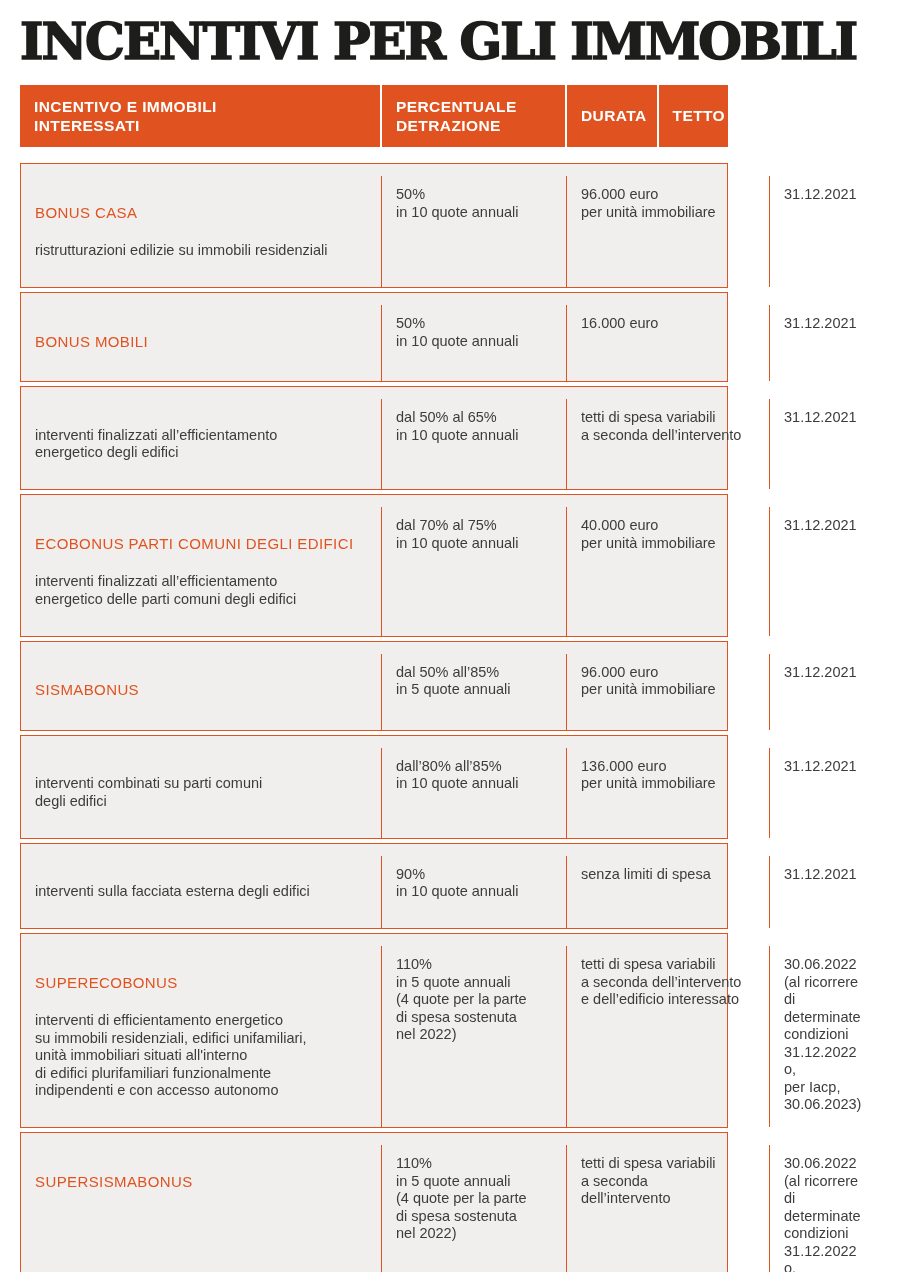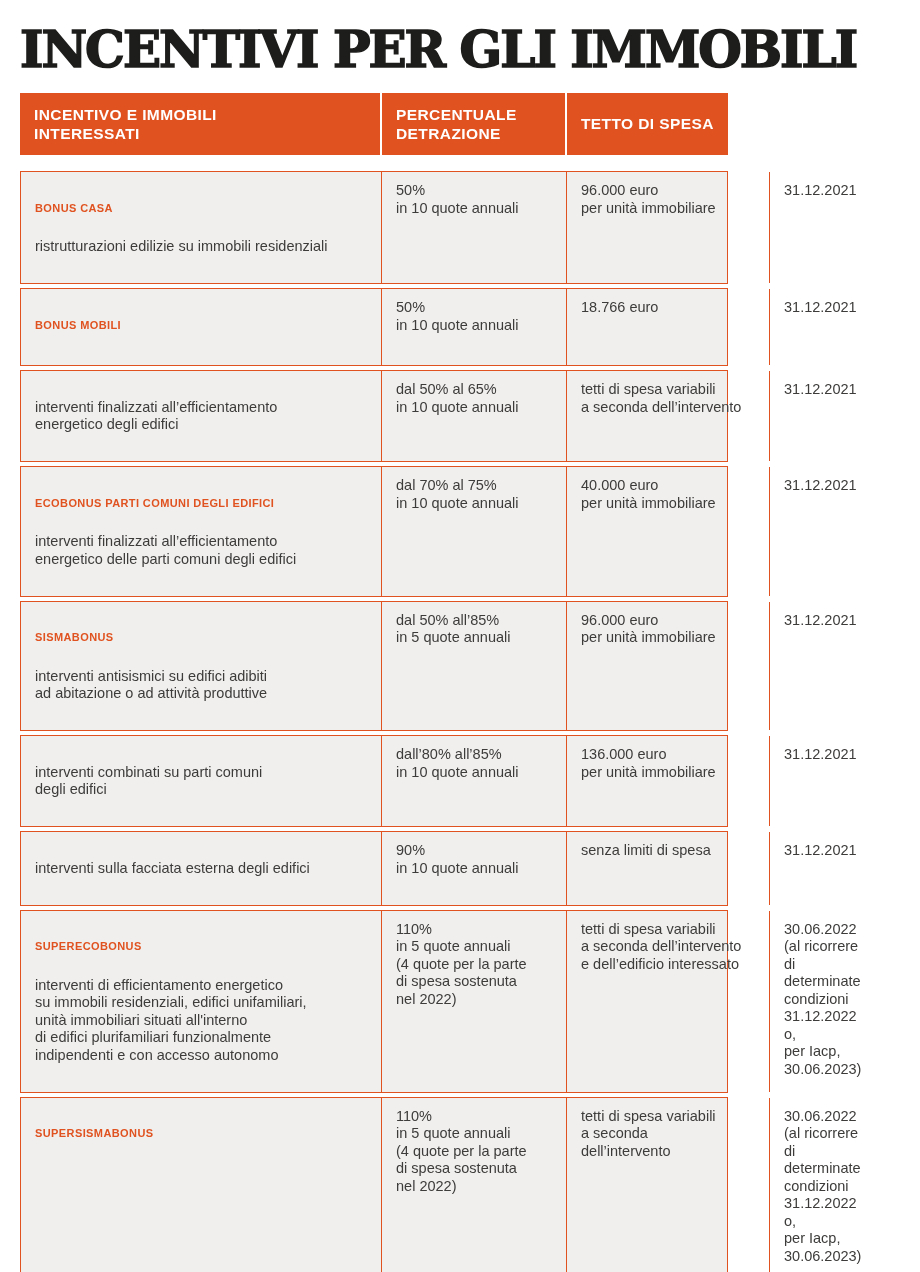--- a/index.html
+++ b/index.html
@@ -2,21 +2,21 @@
 <html style="--accent: #e05320; --row-bg: #f0efee; --ink: #3d3c3b; --title-ink: #1d1d1b;"><head>
 <meta charset="utf-8">
 <style>
   * { margin:0; padding:0; box-sizing:border-box; }
   :root { --accent:#e05320; --row-bg:#f0efee; --ink:#3d3c3b; --title-ink:#1d1d1b; }
   html,body { width:920px; }
   body {
     height:1272px; background:#ffffff; overflow:hidden;
     font-family:"Liberation Sans","DejaVu Sans",sans-serif; color:var(--ink);
   }
-  .page { width:748px; height:100%; padding:20px 20px 0; position:relative; }
+  .page { width:748px; height:100%; padding:12px 20px 0; position:relative; }
 
   .title {
     font-family:"DejaVu Serif","Liberation Serif",serif;
     font-weight:bold; font-size:50px; letter-spacing:-2px; line-height:1.1;
     color:var(--title-ink); -webkit-text-stroke:1.6px var(--title-ink);
     white-space:nowrap; margin:2px 0 16px;
   }
 
   .thead { display:flex; background:var(--accent); color:#fff; margin-bottom:16px; }
   .hcell {
@@ -27,25 +27,25 @@
   .hcell + .hcell { border-left:2px solid #fff; }
 
   .col1 { width:360px; flex:0 0 360px; }
   .col2 { width:185px; flex:0 0 185px; }
   .col3 { width:203px; flex:0 0 203px; }
   .col4 { width:132px; flex:1 1 auto; }
 
   .row { display:flex; background:var(--row-bg); border:1px solid var(--accent); margin-bottom:4px; }
   .cell {
     padding:10px 10px 10px 14px; font-size:14.5px; line-height:17.5px;
-    white-space:pre-line; color:var(--ink);
+    white-space:pre-line; color:var(--ink);margin-top:12px;
   }
   .cell + .cell { border-left:1px solid var(--accent); }
   .bonus-name {
-    color:var(--accent); font-weight:bold; font-size:11px;
+    color:var(--accent); font-weight:normal; font-size:15px;
     letter-spacing:0.4px; margin-bottom:4px; line-height:17px;
   }
   #rows-container div.row:nth-of-type(1)  { min-height:67px; }
   #rows-container div.row:nth-of-type(2)  { min-height:62px; }
   #rows-container div.row:nth-of-type(3)  { min-height:72px; }
   #rows-container div.row:nth-of-type(4)  { min-height:74px; }
   #rows-container div.row:nth-of-type(5)  { min-height:78px; }
   #rows-container div.row:nth-of-type(6)  { min-height:78px; }
   #rows-container div.row:nth-of-type(7)  { min-height:58px; }
   #rows-container div.row:nth-of-type(8)  { min-height:152px; }
@@ -59,22 +59,22 @@
 
 <div class="page">
 
   <h1 class="title">INCENTIVI PER GLI IMMOBILI</h1>
 
   <div class="thead">
     <div class="hcell col1">INCENTIVO E IMMOBILI
 INTERESSATI</div>
     <div class="hcell col2">PERCENTUALE
 DETRAZIONE</div>
+    <div class="hcell col4">DURATA</div>
     <div class="hcell col3">TETTO DI SPESA</div>
-    <div class="hcell col4">DURATA</div>
   </div>
 
   <div id="rows-container">
 
   <div class="row">
         <div class="cell col1">
           <div class="bonus-name">BONUS CASA</div>
           <div class="bonus-desc">ristrutturazioni edilizie su immobili residenziali</div>
         </div>
         <div class="cell col2">50%
@@ -82,21 +82,21 @@
         <div class="cell col3">96.000 euro
 per unità immobiliare</div>
         <div class="cell col4">31.12.2021</div>
       </div>
       <div class="row">
         <div class="cell col1">
           <div class="bonus-name">BONUS MOBILI</div>
         </div>
         <div class="cell col2">50%
 in 10 quote annuali</div>
-        <div class="cell col3">18.766 euro</div>
+        <div class="cell col3">16.000 euro</div>
         <div class="cell col4">31.12.2021</div>
       </div>
       <div class="row">
         <div class="cell col1">
           <div class="bonus-desc">interventi finalizzati all’efficientamento
 energetico degli edifici</div>
         </div>
         <div class="cell col2">dal 50% al 65%
 in 10 quote annuali</div>
         <div class="cell col3">tetti di spesa variabili
@@ -111,22 +111,20 @@
         </div>
         <div class="cell col2">dal 70% al 75%
 in 10 quote annuali</div>
         <div class="cell col3">40.000 euro
 per unità immobiliare</div>
         <div class="cell col4">31.12.2021</div>
       </div>
       <div class="row">
         <div class="cell col1">
           <div class="bonus-name">SISMABONUS</div>
-          <div class="bonus-desc">interventi antisismici su edifici adibiti
-ad abitazione o ad attività produttive</div>
         </div>
         <div class="cell col2">dal 50% all’85%
 in 5 quote annuali</div>
         <div class="cell col3">96.000 euro
 per unità immobiliare</div>
         <div class="cell col4">31.12.2021</div>
       </div>
       <div class="row">
         <div class="cell col1">
           <div class="bonus-desc">interventi combinati su parti comuni

